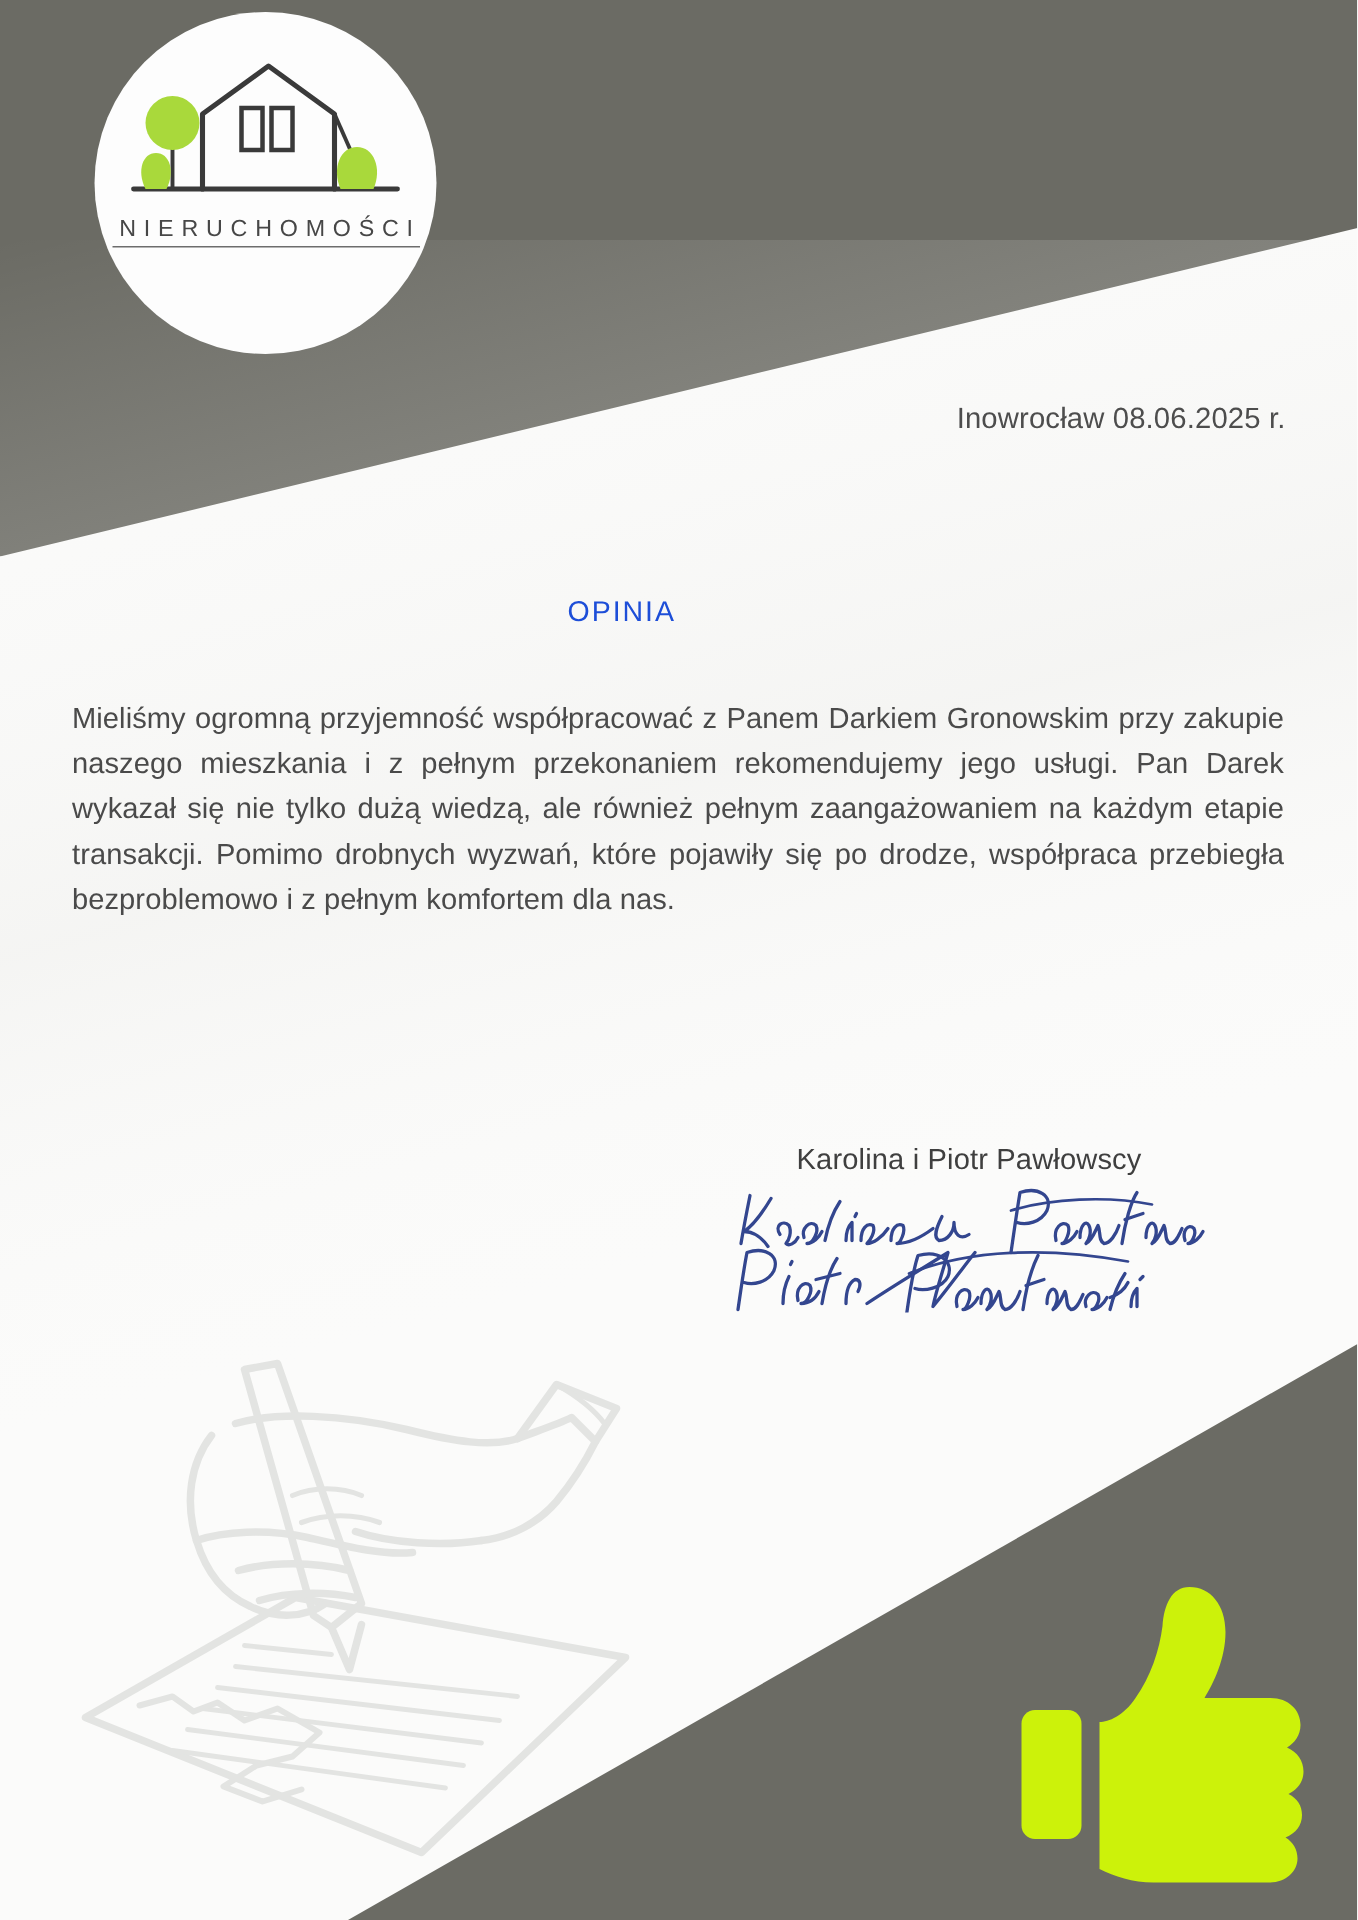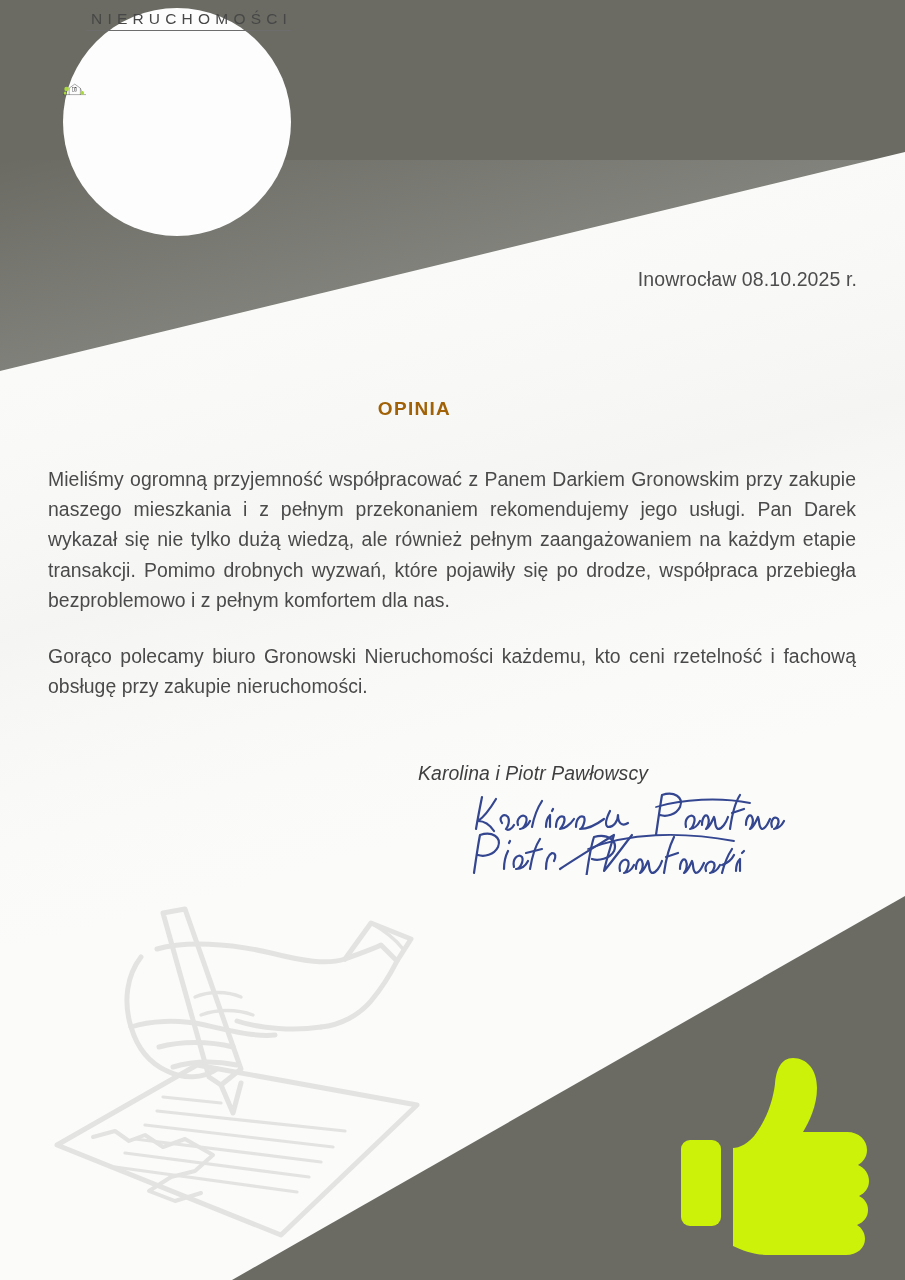--- a/index.html
+++ b/index.html
@@ -53,21 +53,22 @@
   .logo-badge {
     position: absolute;
     left: 63px;
     top: 8px;
     width: 228px;
     height: 228px;
     border-radius: 50%;
     background: #fdfdfd;
     z-index: 5;
     display: flex;
-    flex-direction: row;
+    flex-direction: column;
+    align-items: center;
     justify-content: flex-start;
   }
   .logo-mark {
     margin-top: 30px;
     width: 180px;
     height: 104px;
   }
   .logo-text {
     margin-top: 2px;
     width: 205px;
@@ -135,47 +136,45 @@
   .doc-title {
     position: absolute;
     left: 0;
     top: 398px;
     width: 905px;
     text-align: center;
     padding-right: 76px;
     box-sizing: border-box;
     font-size: 19px;
     letter-spacing: 1.3px;
-    color: #a16207;
-    font-weight: bold;
+    color: #1d4ed8;
   }
   .body-block {
     position: absolute;
     left: 48px;
     top: 464px;
     width: 808px;
   }
   .para {
     margin: 0 0 26px 0;
     font-size: 19.4px;
     line-height: 30.2px;
     color: #4a4a4a;
     text-align: justify;
     text-justify: inter-word;
     letter-spacing: 0.05px;
   }
   .para:last-child { margin-bottom: 0; }
 
   .signature-block {
     position: absolute;
-    left: 418px;
+    left: 436px;
     top: 762px;
     width: 420px;
-    text-align: left;
-    font-style: italic;
+    text-align: center;
   }
   .sig-name {
     font-size: 19.4px;
     color: #3f3f3f;
     letter-spacing: 0.1px;
     display: block;
   }
   .sig-graphic {
     display: block;
     margin: 2px auto 0 auto;
@@ -258,27 +257,26 @@
       <path d="M136 38 L151 72" stroke="#3a3a3a" stroke-width="2.6" fill="none"></path>
       <path d="M140 88 C134 74 140 60 151 60 C162 60 168 74 162 88 Z" fill="#a9d93b"></path>
     </svg>
     <div class="logo-text">
       <span class="logo-line1">NIERUCHOMOŚCI</span>
     </div>
   </div>
 
   <div class="content">
 
-    <div class="date-line">Inowrocław 08.10.2025 r.</div>
+    <div class="date-line">Inowrocław 08.06.2025 r.</div>
 
     <div class="doc-title">OPINIA</div>
 
     <div class="body-block">
       <p class="para">Mieliśmy ogromną przyjemność współpracować z Panem Darkiem Gronowskim przy zakupie naszego mieszkania i z pełnym przekonaniem rekomendujemy jego usługi. Pan Darek wykazał się nie tylko dużą wiedzą, ale również pełnym zaangażowaniem na każdym etapie transakcji. Pomimo drobnych wyzwań, które pojawiły się po drodze, współpraca przebiegła bezproblemowo i z pełnym komfortem dla nas.</p>
-      <p class="para">Gorąco polecamy biuro Gronowski Nieruchomości każdemu, kto ceni rzetelność i fachową obsługę przy zakupie nieruchomości.</p>
     </div>
 
     <div class="signature-block">
       <span class="sig-name">Karolina i Piotr Pawłowscy</span>
       <svg class="sig-graphic" viewBox="0 0 320 88">
         <g fill="none" stroke="#33468f" stroke-width="2.2" stroke-linecap="round" stroke-linejoin="round">
 
           <path d="M8 42 C10 30 12 20 14 10"></path>
           <path d="M28 12 C22 22 16 30 10 34 C16 34 22 38 26 44"></path>
           <path d="M34 36 C30 30 36 26 40 30 C42 34 40 40 38 42 C40 44 44 42 46 38"></path>

